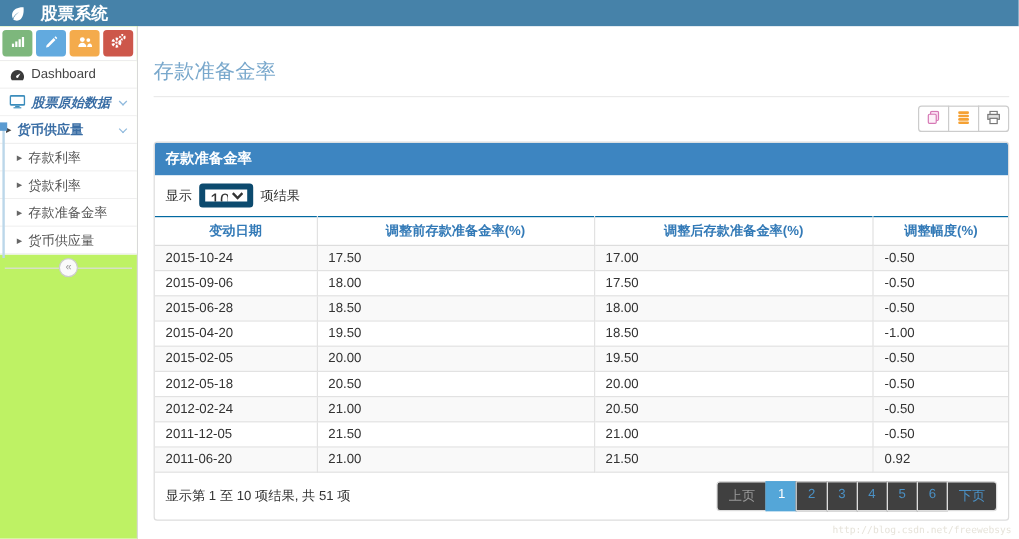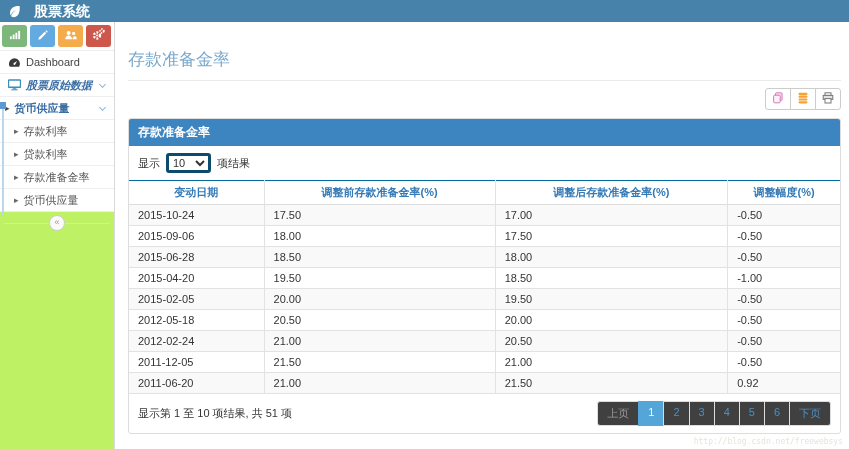--- a/index.html
+++ b/index.html
@@ -45,21 +45,21 @@
   .page-title{margin:26px 0 0;font-size:17px;font-weight:normal;color:var(--c-title);padding-bottom:9px;border-bottom:1px solid #eaeaea;}
   .toolbar{display:flex;justify-content:flex-end;margin:7px 0 8px;}
   .btn-group{display:inline-flex;}
   .tool-btn{width:26px;height:22px;background:#fff;border:1px solid #ccc;display:flex;align-items:center;justify-content:center;cursor:pointer;padding:0;margin-left:-1px;}
   .tool-btn:first-child{border-radius:3px 0 0 3px;margin-left:0;}
   .tool-btn:last-child{border-radius:0 3px 3px 0;}
   
   .panel{border:1px solid var(--c-border);border-radius:3px;overflow:hidden;}
   .panel-heading{background:var(--c-panel);color:#fff;font-weight:bold;font-size:12px;padding:5px 9px;}
   .length-row{display:flex;align-items:center;gap:6px;padding:7px 9px;font-size:11px;color:#333;}
-  .length-select{width:45px;height:20px;font-size:11px;border:3px solid #0c4a6e;border-radius:3px;background:#fff;color:#333;}
+  .length-select{width:45px;height:20px;font-size:15px;border:5px solid #0c4a6e;border-radius:3px;background:#fff;color:#333;}
   
   table.data{width:100%;border-collapse:collapse;font-size:11px;table-layout:fixed;}
   table.data th,table.data td{border:1px solid #e2e2e2;padding:4px 9px;text-align:left;overflow:hidden;white-space:nowrap;}
   table.data th{color:var(--c-thlink);font-weight:bold;border-top:1px solid #0369a1;border-bottom:1px solid #ddd;cursor:pointer;text-align:center;}
   table.data th:first-child,table.data td:first-child{border-left:none;}
   table.data th:last-child,table.data td:last-child{border-right:none;}
   table.data tbody tr:nth-child(odd){background:#f9f9f9;}
   table.data tbody tr:nth-child(even){background:#fff;}
   col.c1{width:19%;} col.c2{width:32.5%;} col.c3{width:32.7%;}
   

